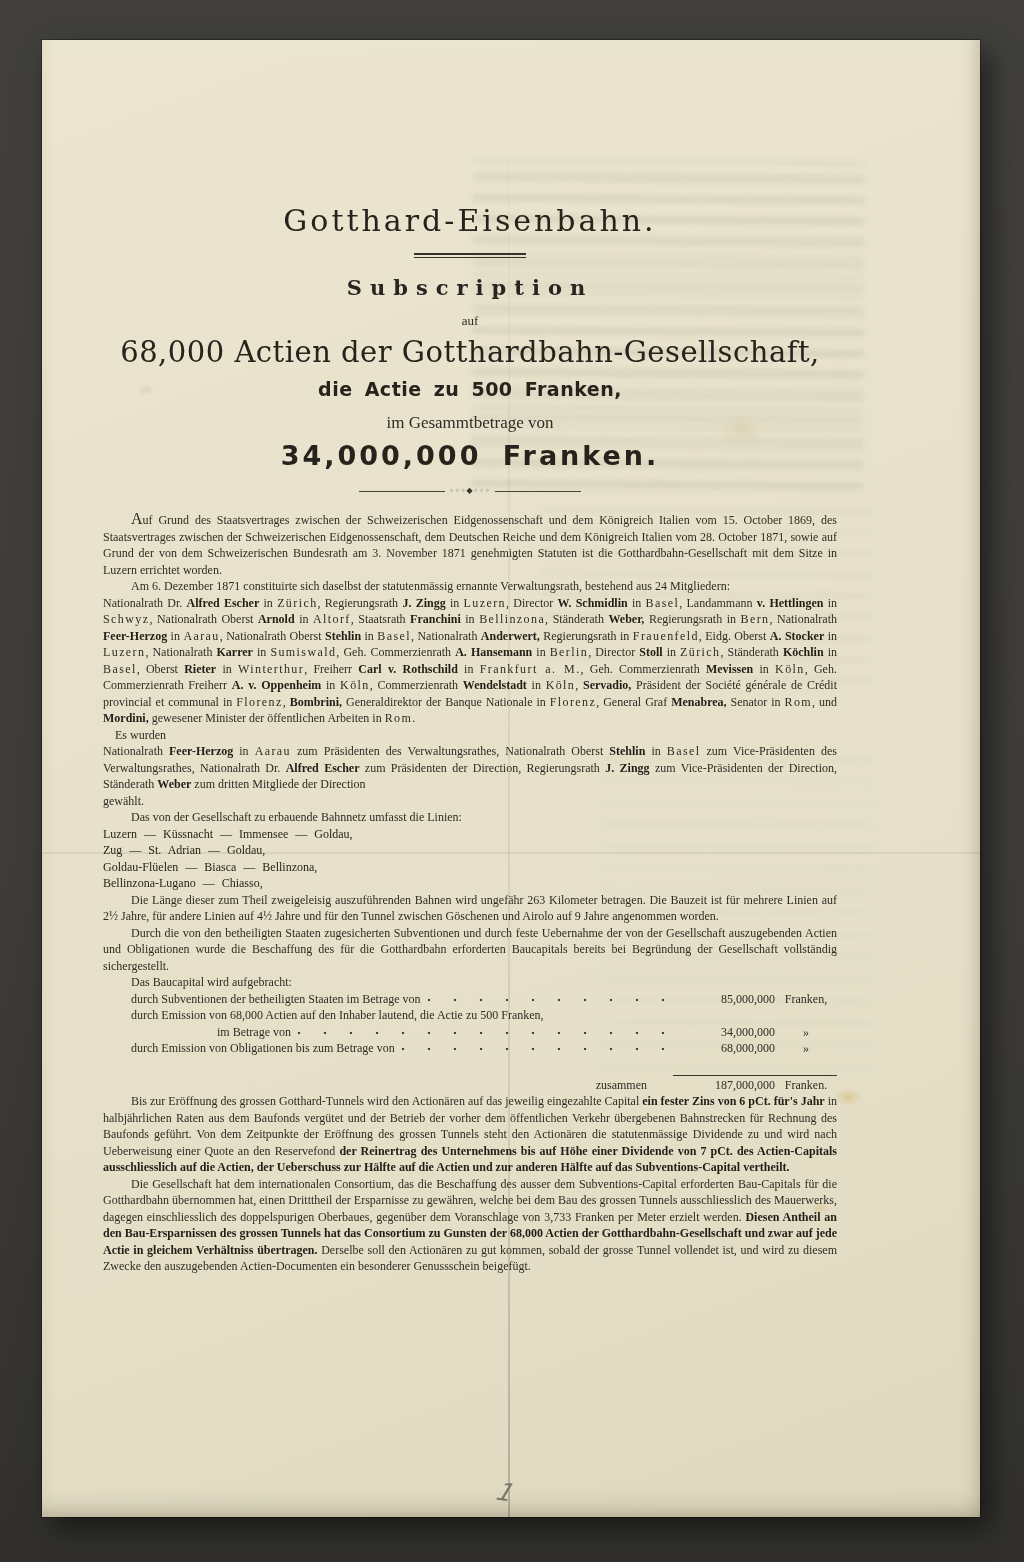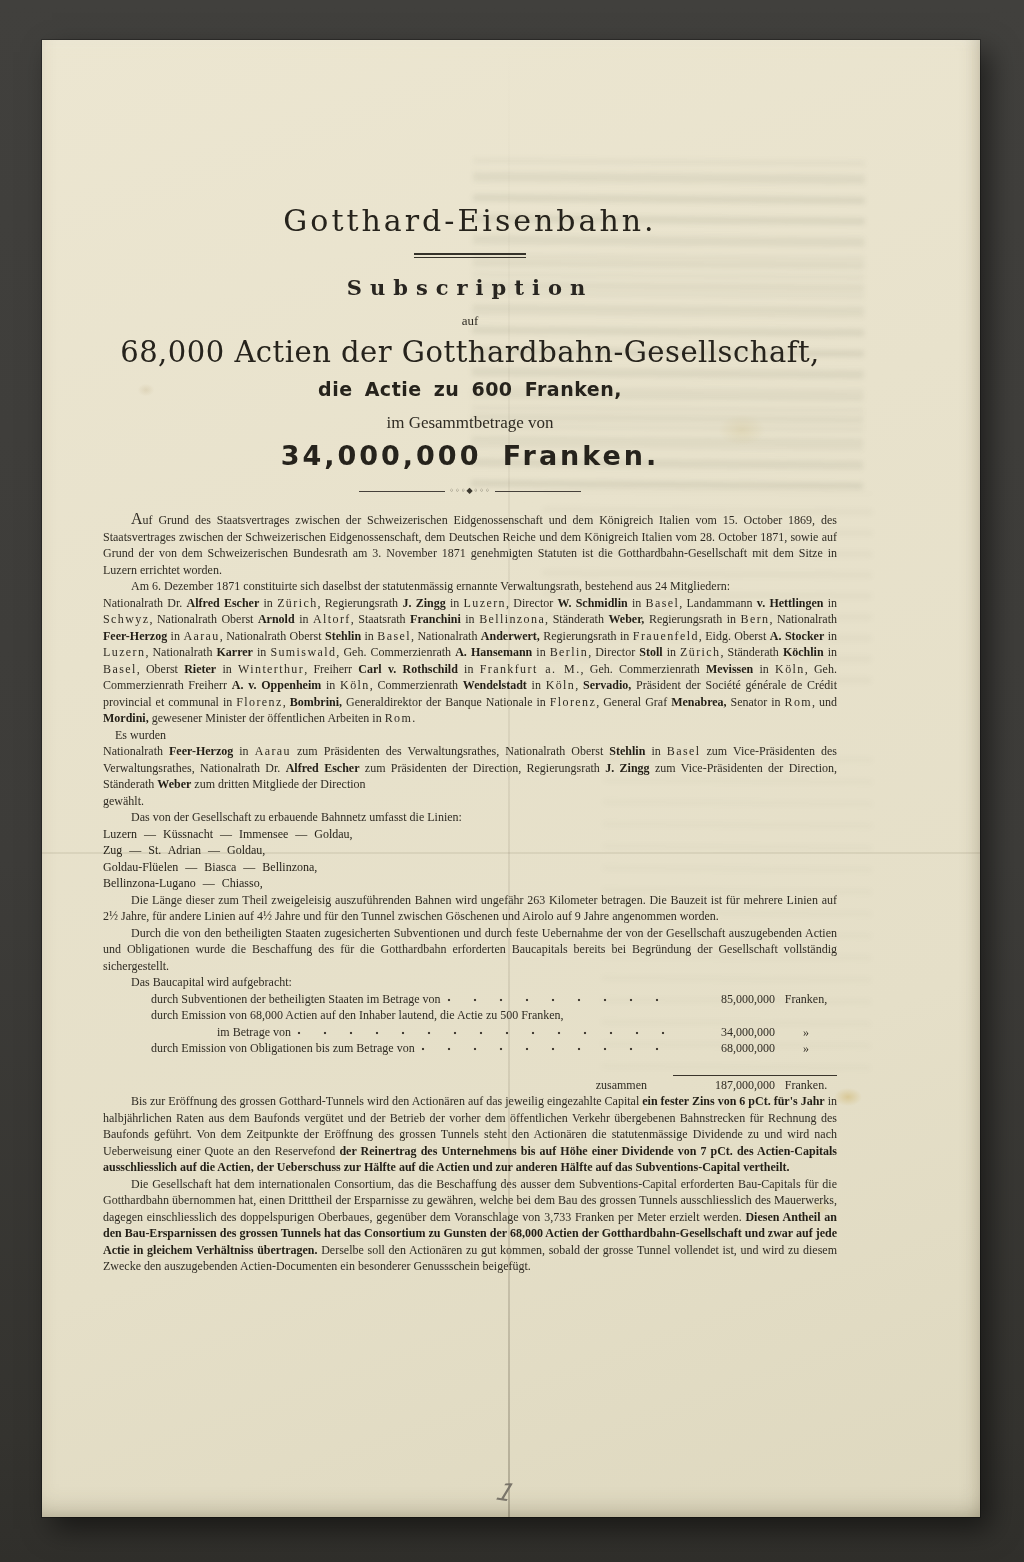--- a/index.html
+++ b/index.html
@@ -57,21 +57,21 @@
   .b{font-weight:700;color:#221e16;}
   .sp{letter-spacing:1.4px;}
   .init{font-size:16px;line-height:1;}
   .indent{text-indent:28px;}
   .half-indent{text-indent:12px;}
   .memberblock{margin-left:46px;}
   .outdent{text-indent:0;}
   .route{margin-left:46px;font-weight:700;color:#221e16;word-spacing:4px;text-align:left;}
   .route .b{font-weight:400;}
   .route span:not(.b){font-weight:400;color:#2f2b23;}
-  .finrow{display:flex;align-items:baseline;margin-left:48px;}
+  .finrow{display:flex;align-items:baseline;margin-left:28px;}
   .fin-sub{margin-left:114px;}
   .fin-label{white-space:nowrap;}
   .fin-leader{flex:1;height:12px;margin:0 6px;background-image:
       radial-gradient(circle at 2px 9px,#453f36 1.1px,transparent 1.6px);
       background-size:26px 12px;background-repeat:repeat-x;}
   .amts{display:flex;align-items:baseline;padding-left:10px;}
   .amts.ruled{border-bottom:1.4px solid #3a352c;padding-bottom:18px;}
   .fin-amount{width:92px;text-align:right;}
   .fin-unit{width:62px;text-align:center;}
   .fintotal{display:flex;justify-content:flex-end;align-items:baseline;margin-top:1px;}
@@ -92,21 +92,21 @@
   <div class="fold-v"></div>
   <div class="fold-h"></div>
   <div class="stains"></div>
 
   <div class="column">
     <h1 class="title">Gotthard-Eisenbahn.</h1>
     <div class="rule2"></div>
     <h2 class="subh">Subscription</h2>
     <div class="auf">auf</div>
     <div class="shares">68,000 Actien der Gotthardbahn-Gesellschaft,</div>
-    <div class="price">die Actie zu 600 Franken,</div>
+    <div class="price">die Actie zu 500 Franken,</div>
     <div class="totintro">im Gesammtbetrage von</div>
     <div class="total">34,000,000 Franken.</div>
     <div class="ornament">
       <span class="orn-line"></span>
       <span class="orn-glyphs">◦◦◦◆◦◦◦</span>
       <span class="orn-line"></span>
     </div>
     <div class="doc-body">
         <p class="indent"><span class="init">A</span><span>uf Grund des Staatsvertrages zwischen der Schweizerischen Eidgenossenschaft und dem Königreich Italien vom 15. October 1869, des Staatsvertrages zwischen der Schweizerischen Eidgenossenschaft, dem Deutschen Reiche und dem Königreich Italien vom 28. October 1871, sowie auf Grund der von dem Schweizerischen Bundesrath am 3. November 1871 genehmigten Statuten ist die Gotthardbahn-Gesellschaft mit dem Sitze in Luzern errichtet worden.</span></p>
         <p class="indent"><span>Am 6. Dezember 1871 constituirte sich daselbst der statutenmässig ernannte Verwaltungsrath, bestehend aus 24 Mitgliedern:</span></p>

